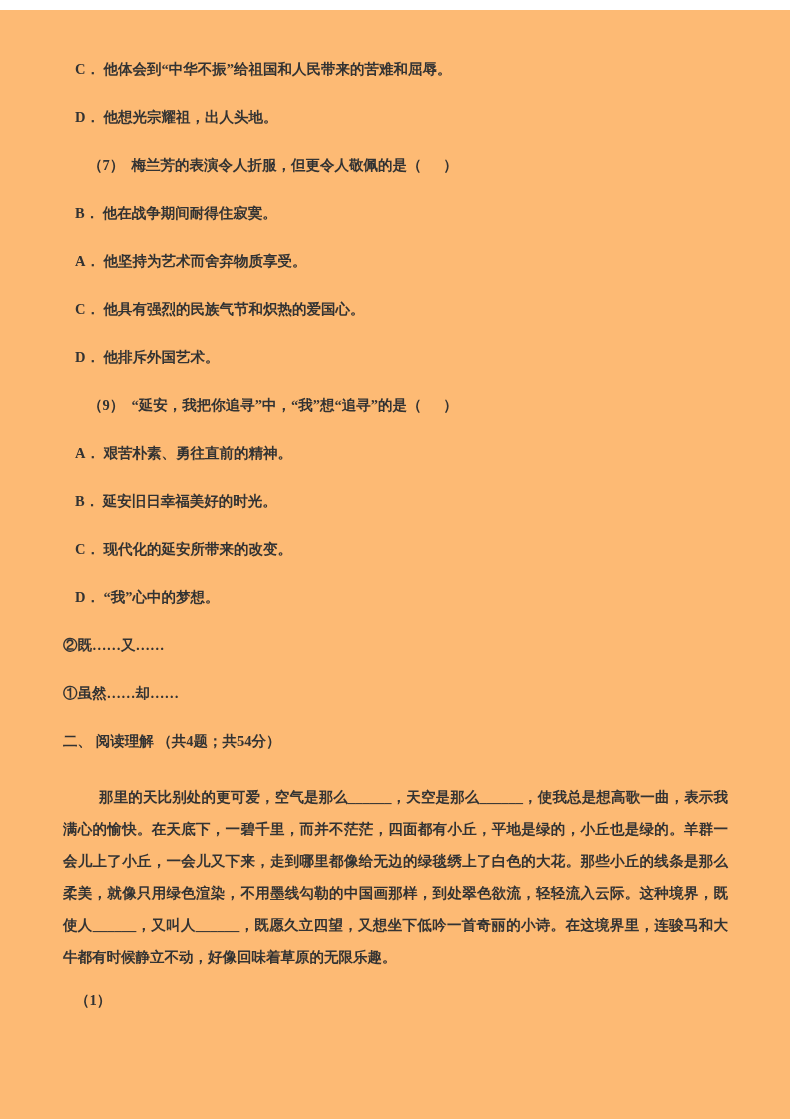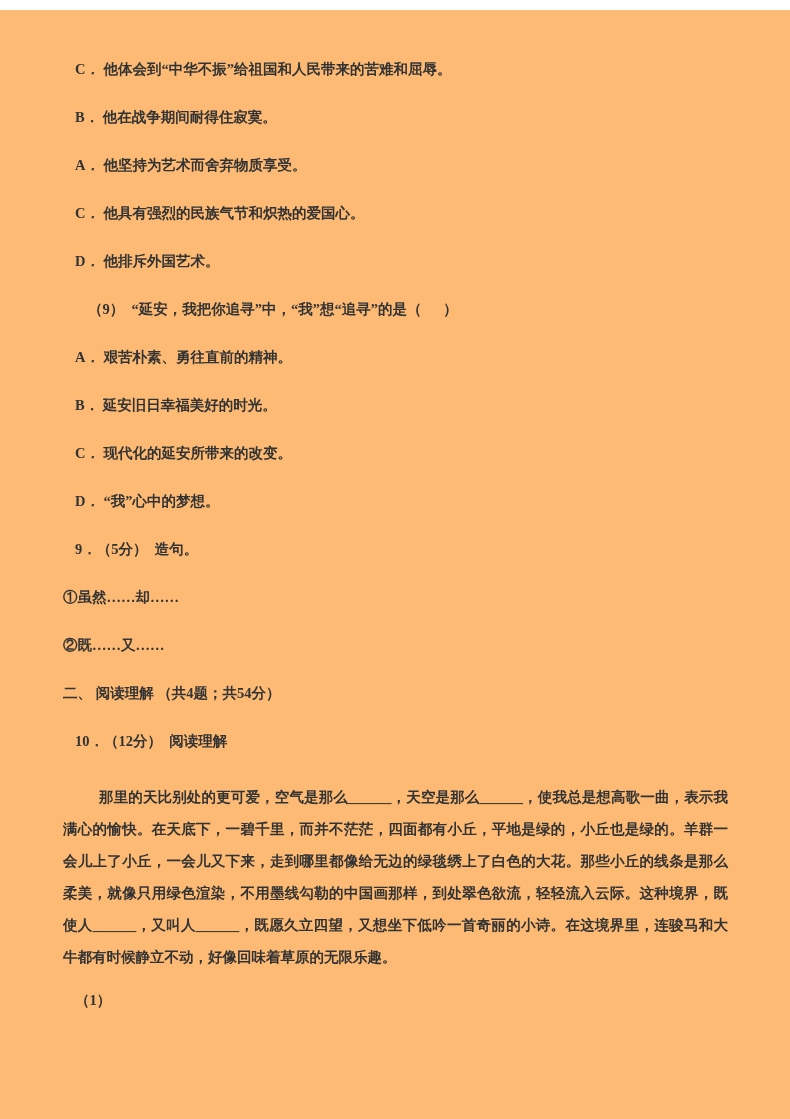--- a/index.html
+++ b/index.html
@@ -31,32 +31,32 @@
     margin-bottom: 19px;
     color: #333333;
   }
 </style>
 </head>
 <body>
 
 <div class="page">
 
   <div class="line ind-md">C． 他体会到“中华不振”给祖国和人民带来的苦难和屈辱。</div>
+  <div class="line ind-md">D． 他想光宗耀祖，出人头地。</div>
+  <div class="line ind-lg">（7）  梅兰芳的表演令人折服，但更令人敬佩的是（      ）</div>
   <div class="line ind-md">B． 他在战争期间耐得住寂寞。</div>
   <div class="line ind-md">A． 他坚持为艺术而舍弃物质享受。</div>
   <div class="line ind-md">C． 他具有强烈的民族气节和炽热的爱国心。</div>
   <div class="line ind-md">D． 他排斥外国艺术。</div>
   <div class="line ind-lg">（9）  “延安，我把你追寻”中，“我”想“追寻”的是（      ）</div>
   <div class="line ind-md">A． 艰苦朴素、勇往直前的精神。</div>
   <div class="line ind-md">B． 延安旧日幸福美好的时光。</div>
   <div class="line ind-md">C． 现代化的延安所带来的改变。</div>
   <div class="line ind-md">D． “我”心中的梦想。</div>
-  <div class="line ind-md">9．（5分）  造句。</div>
+  <div class="line">②既……又……</div>
   <div class="line">①虽然……却……</div>
-  <div class="line">②既……又……</div>
   <div class="line">二、 阅读理解 （共4题；共54分）</div>
-  <div class="line ind-md">10．（12分）  阅读理解</div>
 
   <div class="passage">那里的天比别处的更可爱，空气是那么______，天空是那么______，使我总是想高歌一曲，表示我满心的愉快。在天底下，一碧千里，而并不茫茫，四面都有小丘，平地是绿的，小丘也是绿的。羊群一会儿上了小丘，一会儿又下来，走到哪里都像给无边的绿毯绣上了白色的大花。那些小丘的线条是那么柔美，就像只用绿色渲染，不用墨线勾勒的中国画那样，到处翠色欲流，轻轻流入云际。这种境界，既使人______，又叫人______，既愿久立四望，又想坐下低吟一首奇丽的小诗。在这境界里，连骏马和大牛都有时候静立不动，好像回味着草原的无限乐趣。</div>
 
   <div class="line ind-md">（1）</div>
 
 </div>
 
 </body></html>

